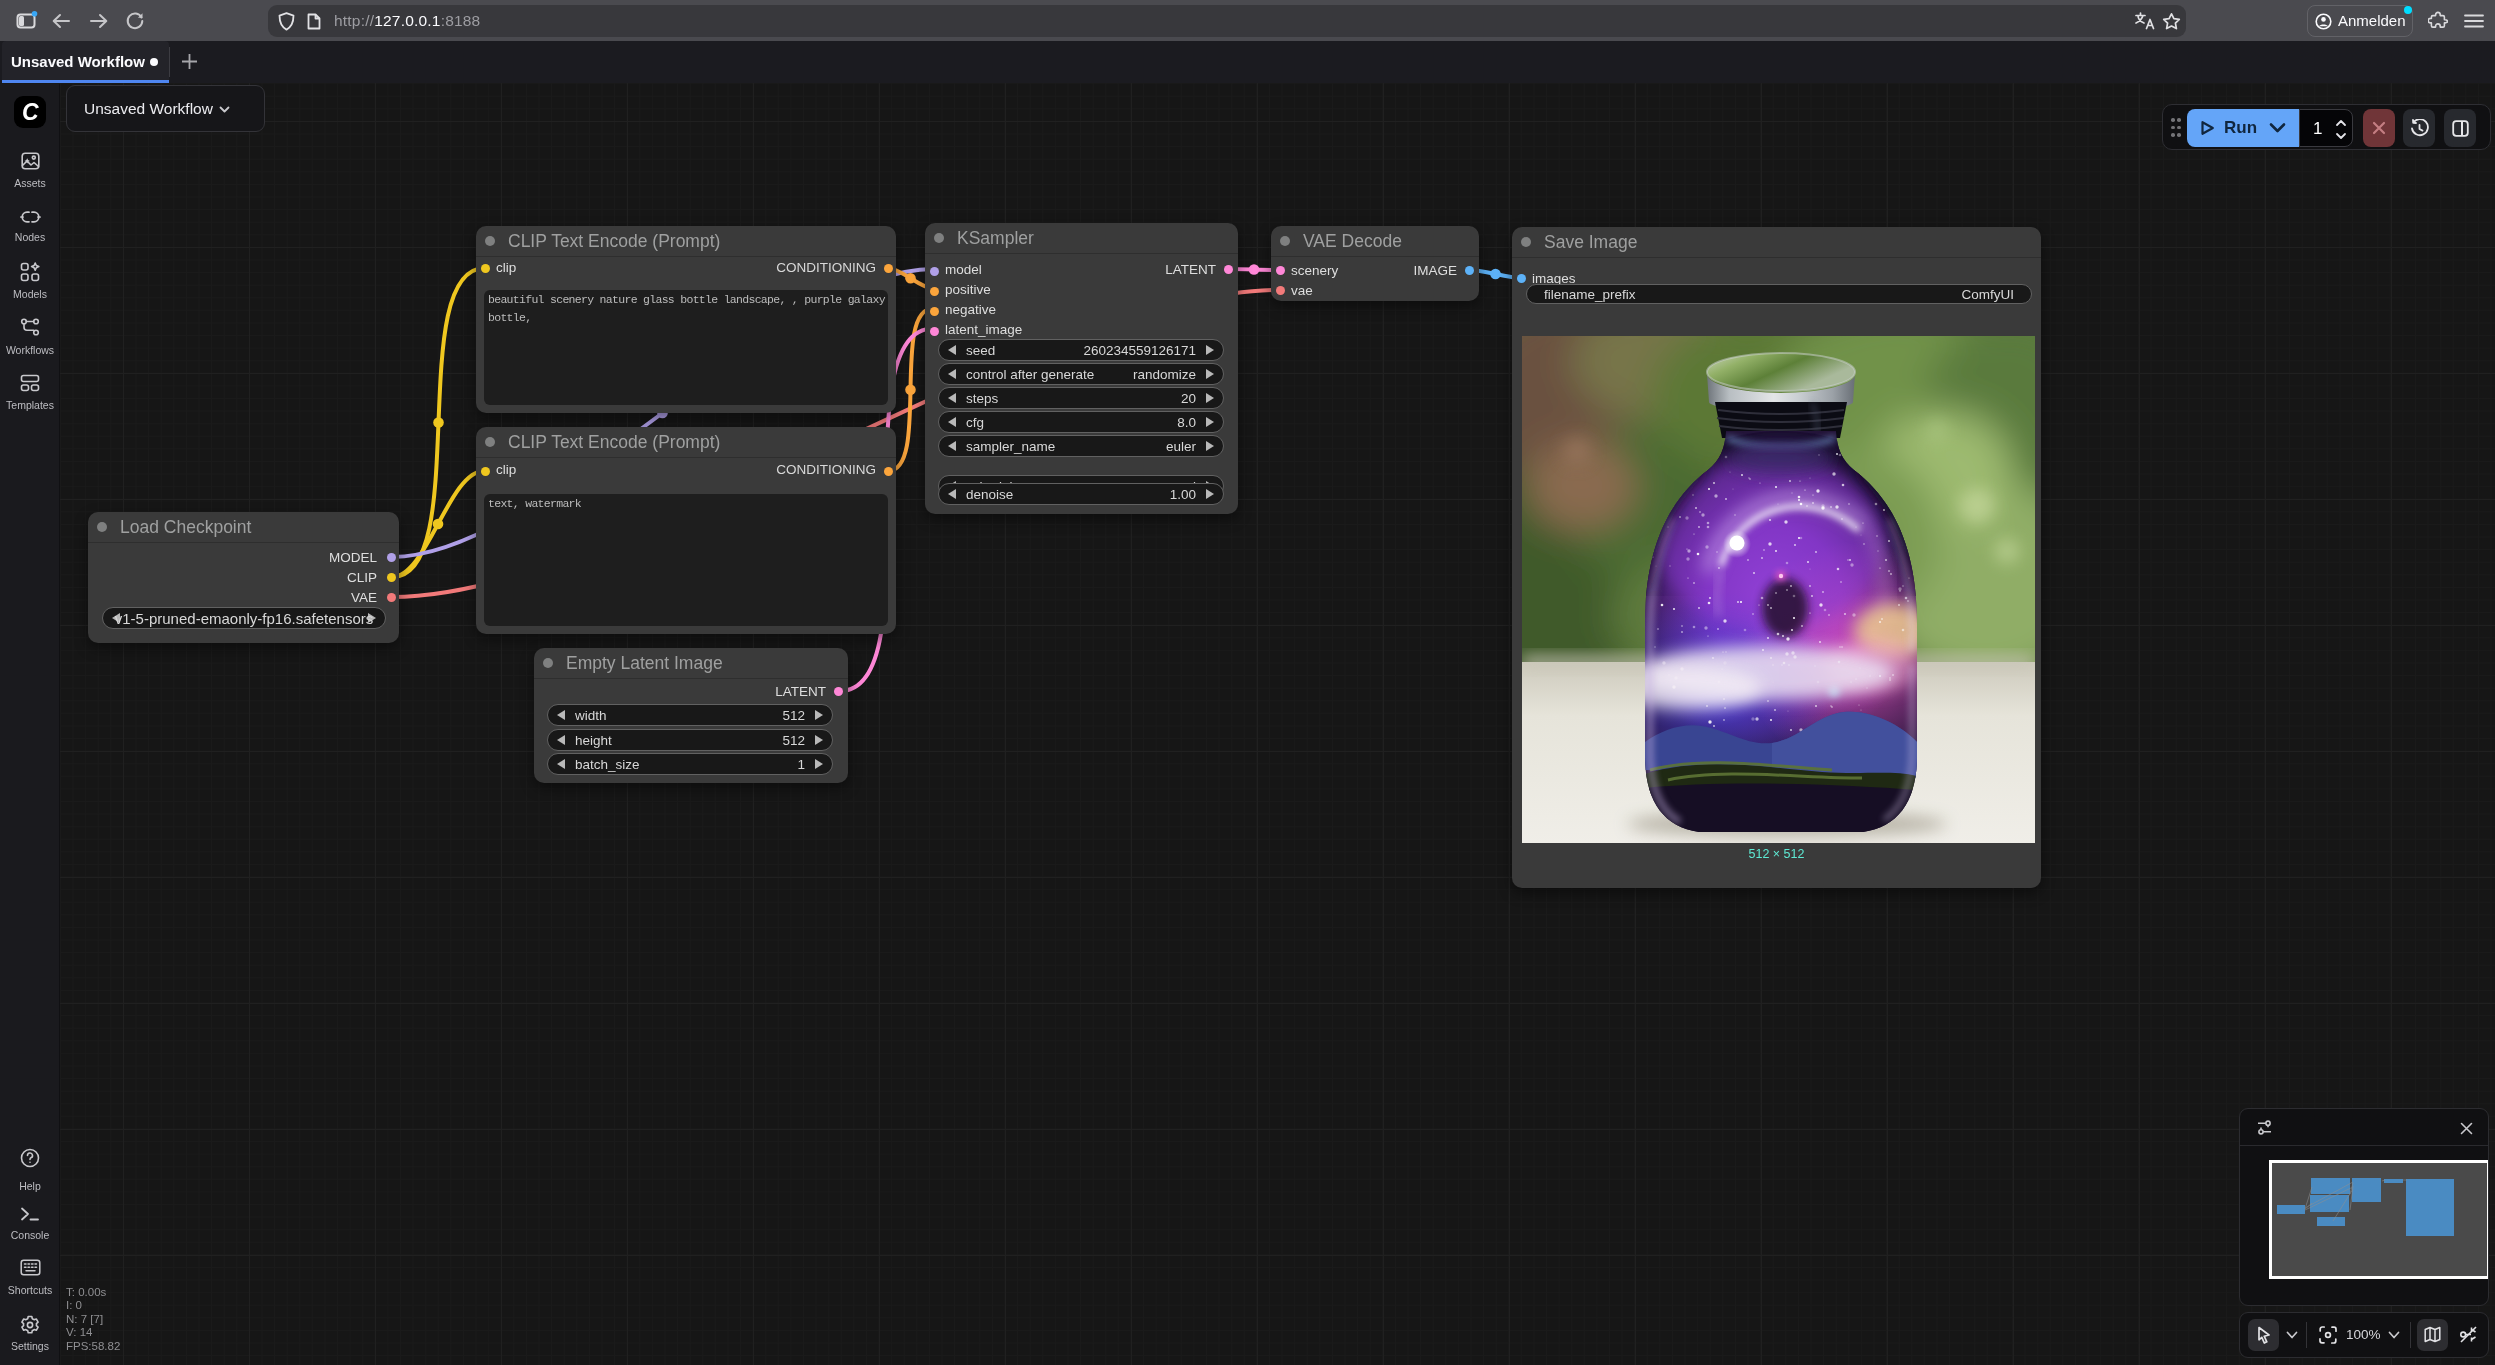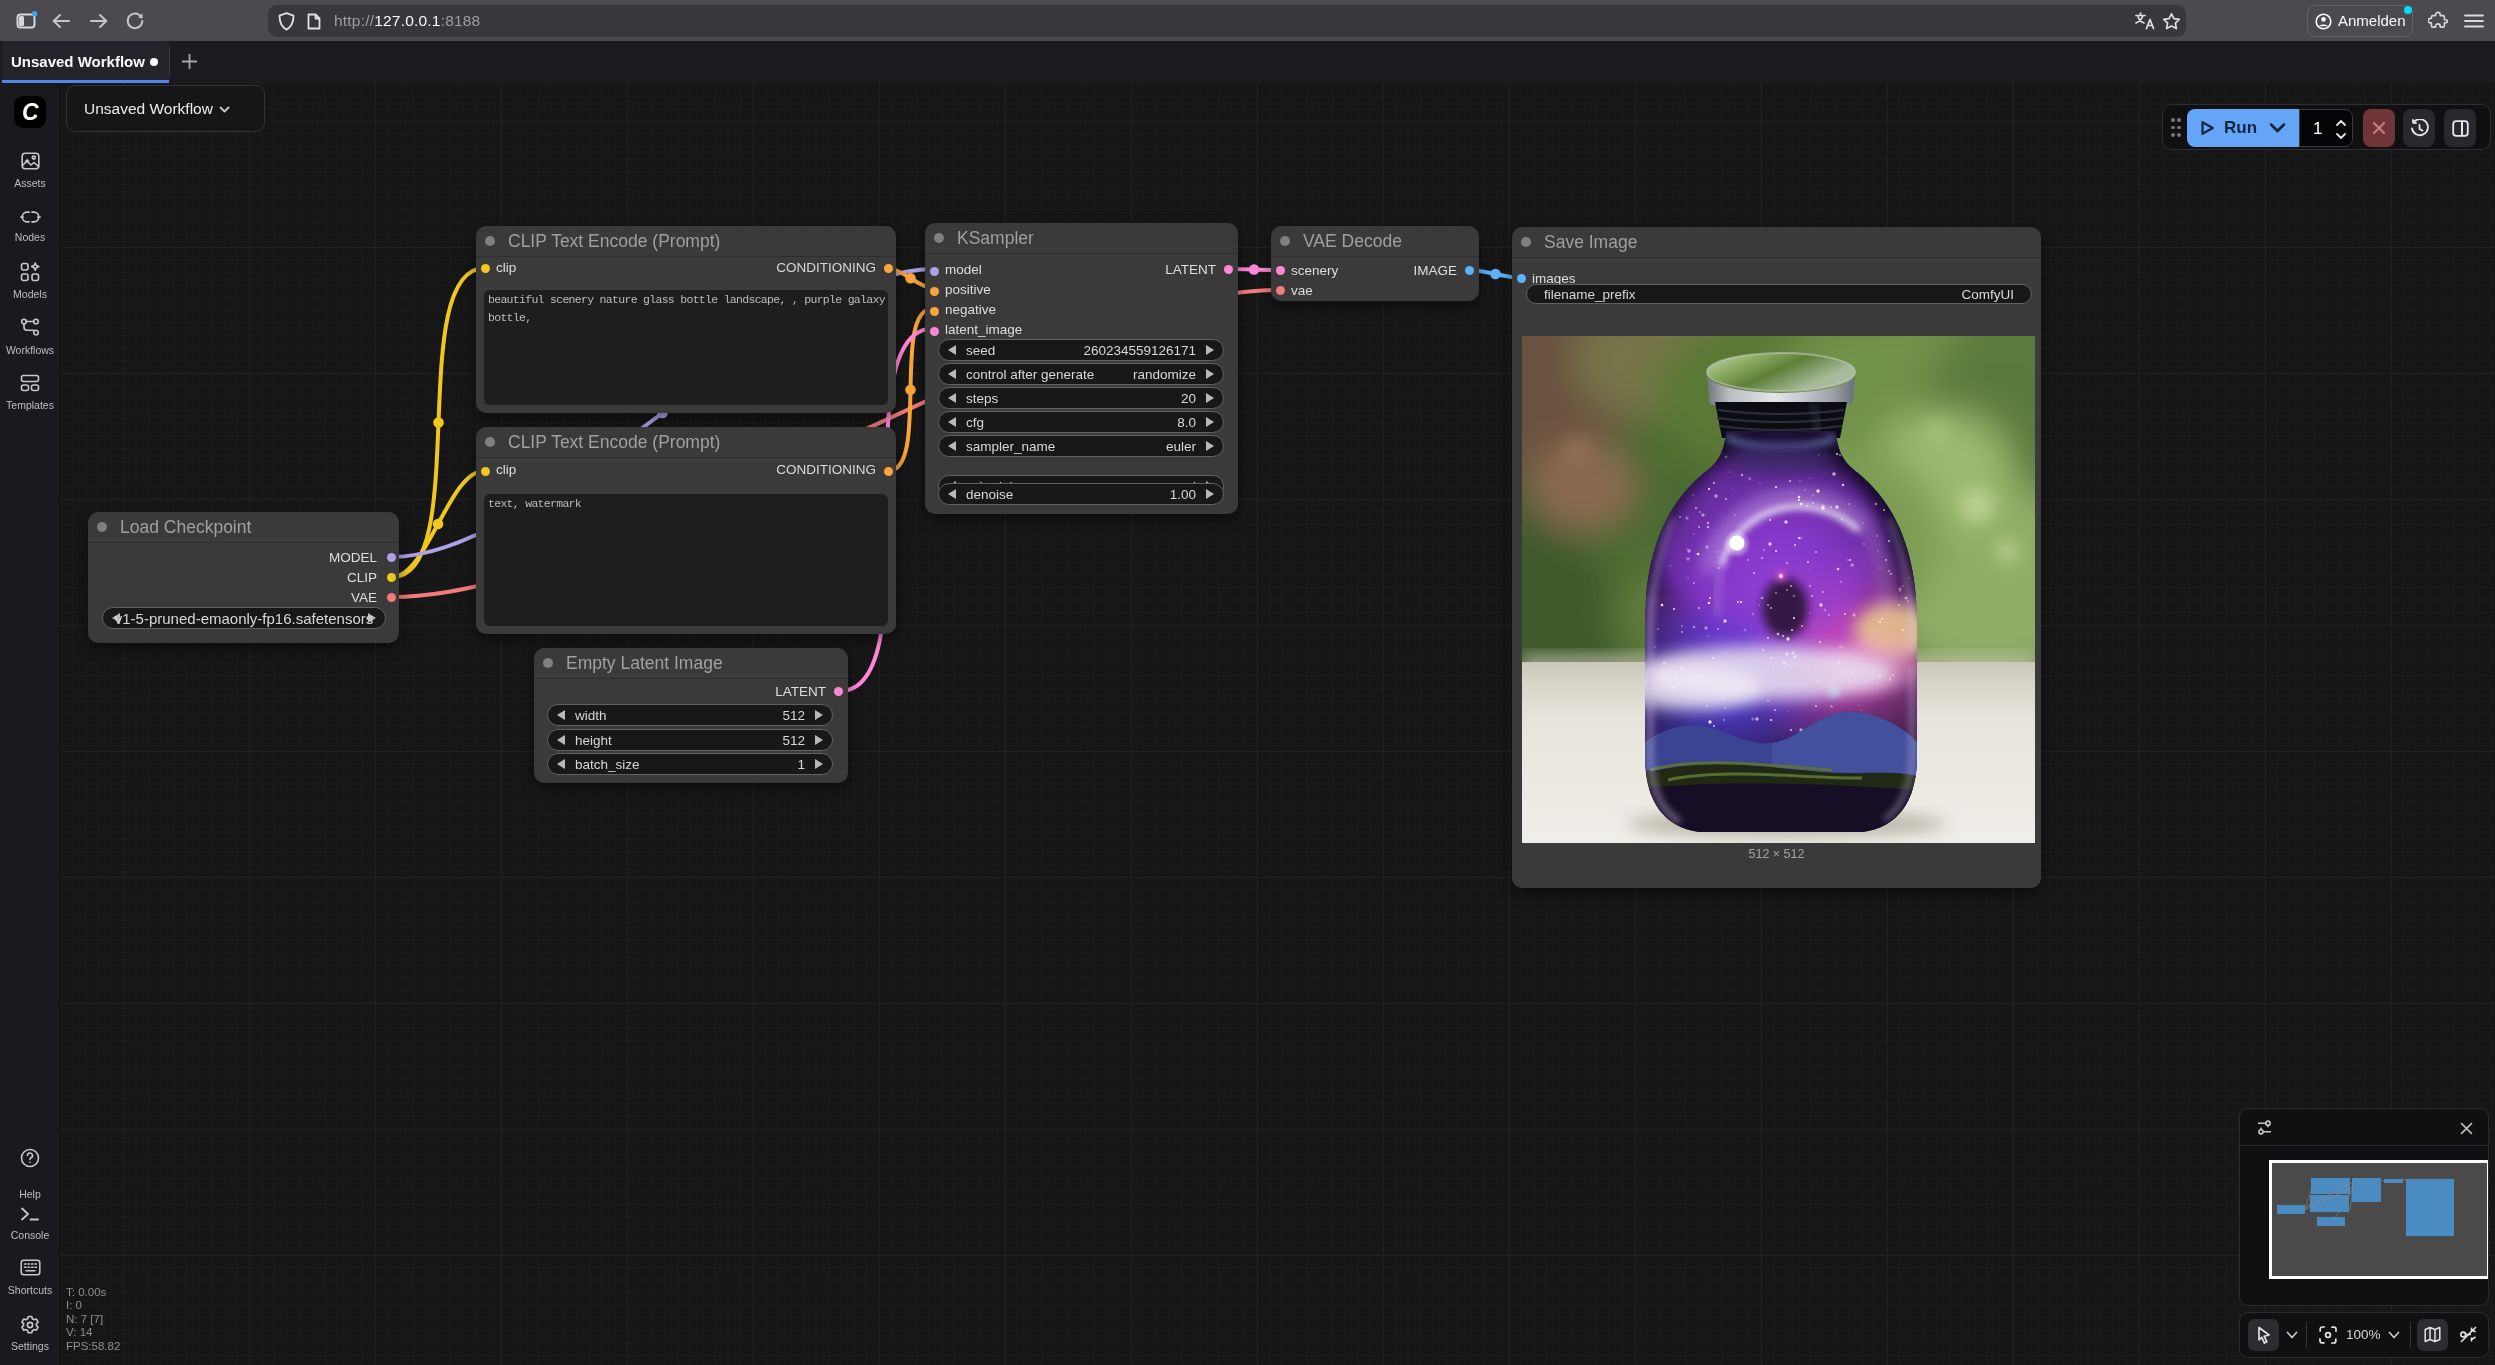--- a/index.html
+++ b/index.html
@@ -266,21 +266,21 @@
         <div class="pdot" style="right:5px;top:39.5px;background:#5db2f8"></div>
       </div>
 <div class="node" style="left:1512px;top:227px;width:529px;height:661px">
         <div class="ntitle"><span class="dot"></span>Save Image</div>
         <div class="pdot" style="left:5px;top:46.5px;background:#5db2f8"></div>
         <div class="port" style="left:20px;top:44px">images</div>
         <div class="pill" style="left:14px;top:57px;width:506px;height:20px">
           <span class="lt" style="left:17px">filename_prefix</span>
           <span class="rt" style="right:17px">ComfyUI</span>
         </div>
-        <div style="position:absolute;left:0;right:0;top:620px;text-align:center;font-size:12.5px;color:#a3a3a3">512 × 512</div>
+        <div style="position:absolute;left:0;right:0;top:620px;text-align:center;font-size:12.5px;color:#5eead4">512 × 512</div>
         <svg style="position:absolute;left:10px;top:109px" width="513" height="507" viewBox="0 0 513 507">
 <defs>
  <filter id="bb" x="-40%" y="-40%" width="180%" height="180%">
               <feGaussianBlur stdDeviation="18"></feGaussianBlur>
             </filter>
  <filter id="bs" x="-60%" y="-60%" width="220%" height="220%">
               <feGaussianBlur stdDeviation="8"></feGaussianBlur>
             </filter>
  <filter id="b3" x="-60%" y="-60%" width="220%" height="220%">
               <feGaussianBlur stdDeviation="3.5"></feGaussianBlur>
@@ -799,21 +799,21 @@
         <div class="sideitem" style="top:1064px">
           <svg width="20" height="20" viewBox="0 0 20 20">
             <g fill="none" stroke="#c8c8cc" stroke-width="1.6" stroke-linecap="round">
 <circle cx="10" cy="10" r="8.5"></circle>
 <path d="M7.5 7.5 a2.5 2.5 0 1 1 3.4 2.3 c-0.7 0.3 -0.9 0.7 -0.9 1.6"></path>
 <circle cx="10" cy="14.3" r="0.8" fill="#c8c8cc" stroke="none"></circle>
 </g>
           </svg>
         </div>
         <div class="sideitem" style="top:1088px">
-          <span class="lbl" style="margin-top:16px">Help</span>
+          <span class="lbl" style="margin-top:8px">Help</span>
         </div>
         <div class="sideitem" style="top:1122px">
           <svg width="20" height="16" viewBox="0 0 20 16">
             <g fill="none" stroke="#c8c8cc" stroke-width="1.8" stroke-linecap="round" stroke-linejoin="round">
 <path d="M2 2.5 l6 5.5 -6 5.5 M10.5 13.5 H18"></path>
 </g>
           </svg>
         </div>
         <div class="sideitem" style="top:1145px">
           <span class="lbl" style="margin-top:0">Console</span>

